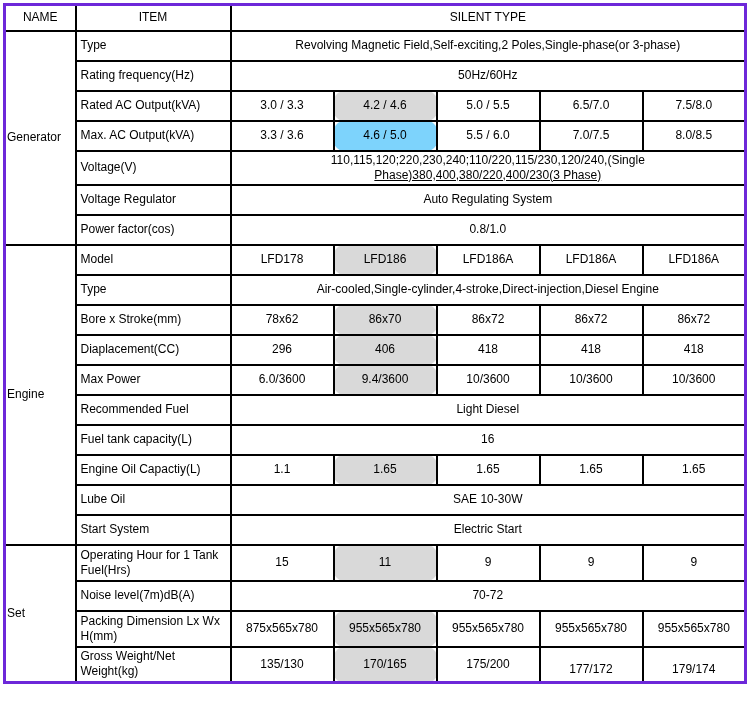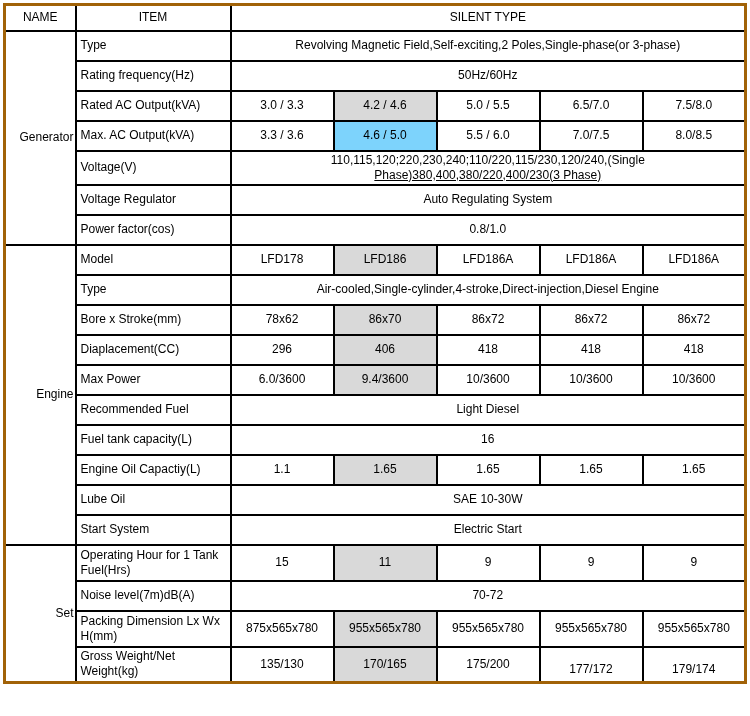--- a/index.html
+++ b/index.html
@@ -13,34 +13,34 @@
     width: 750px;
     height: 716px;
     box-sizing: border-box;
     padding: 3px;
     background: #fff;
   }
   table.spec {
     border-collapse: collapse;
     table-layout: fixed;
     width: 742px;
-    border: 3px solid #a16207;
+    border: 3px solid #6d28d9;
   }
   table.spec td {
     border: 2px solid #000;
     font-size: 12px;
     color: #000;
     overflow: hidden;
     background: #fff;
     line-height: 1.25;
   }
   td.c   { text-align: center; vertical-align: middle; }
   td.item{ text-align: left; vertical-align: middle; padding: 1px 2px 1px 4px; }
-  td.sec { text-align: right; vertical-align: middle; }
-  td.hl  { background: #d9d9d9; }
+  td.sec { text-align: left; vertical-align: middle; }
+  td.hl  { background: #d9d9d9; border-radius: 10px; }
   td.vb  { vertical-align: bottom; padding-bottom: 4px; }
   .ul    { text-decoration: underline; }
   tr.hh  { height: 26px; }
   tr.rh  { height: 30px; }
   tr.rt  { height: 36px; }
   col.name { width: 71px; }
   col.itemc{ width: 155px; }
   col.d    { width: 103px; }
 </style>
 </head>

